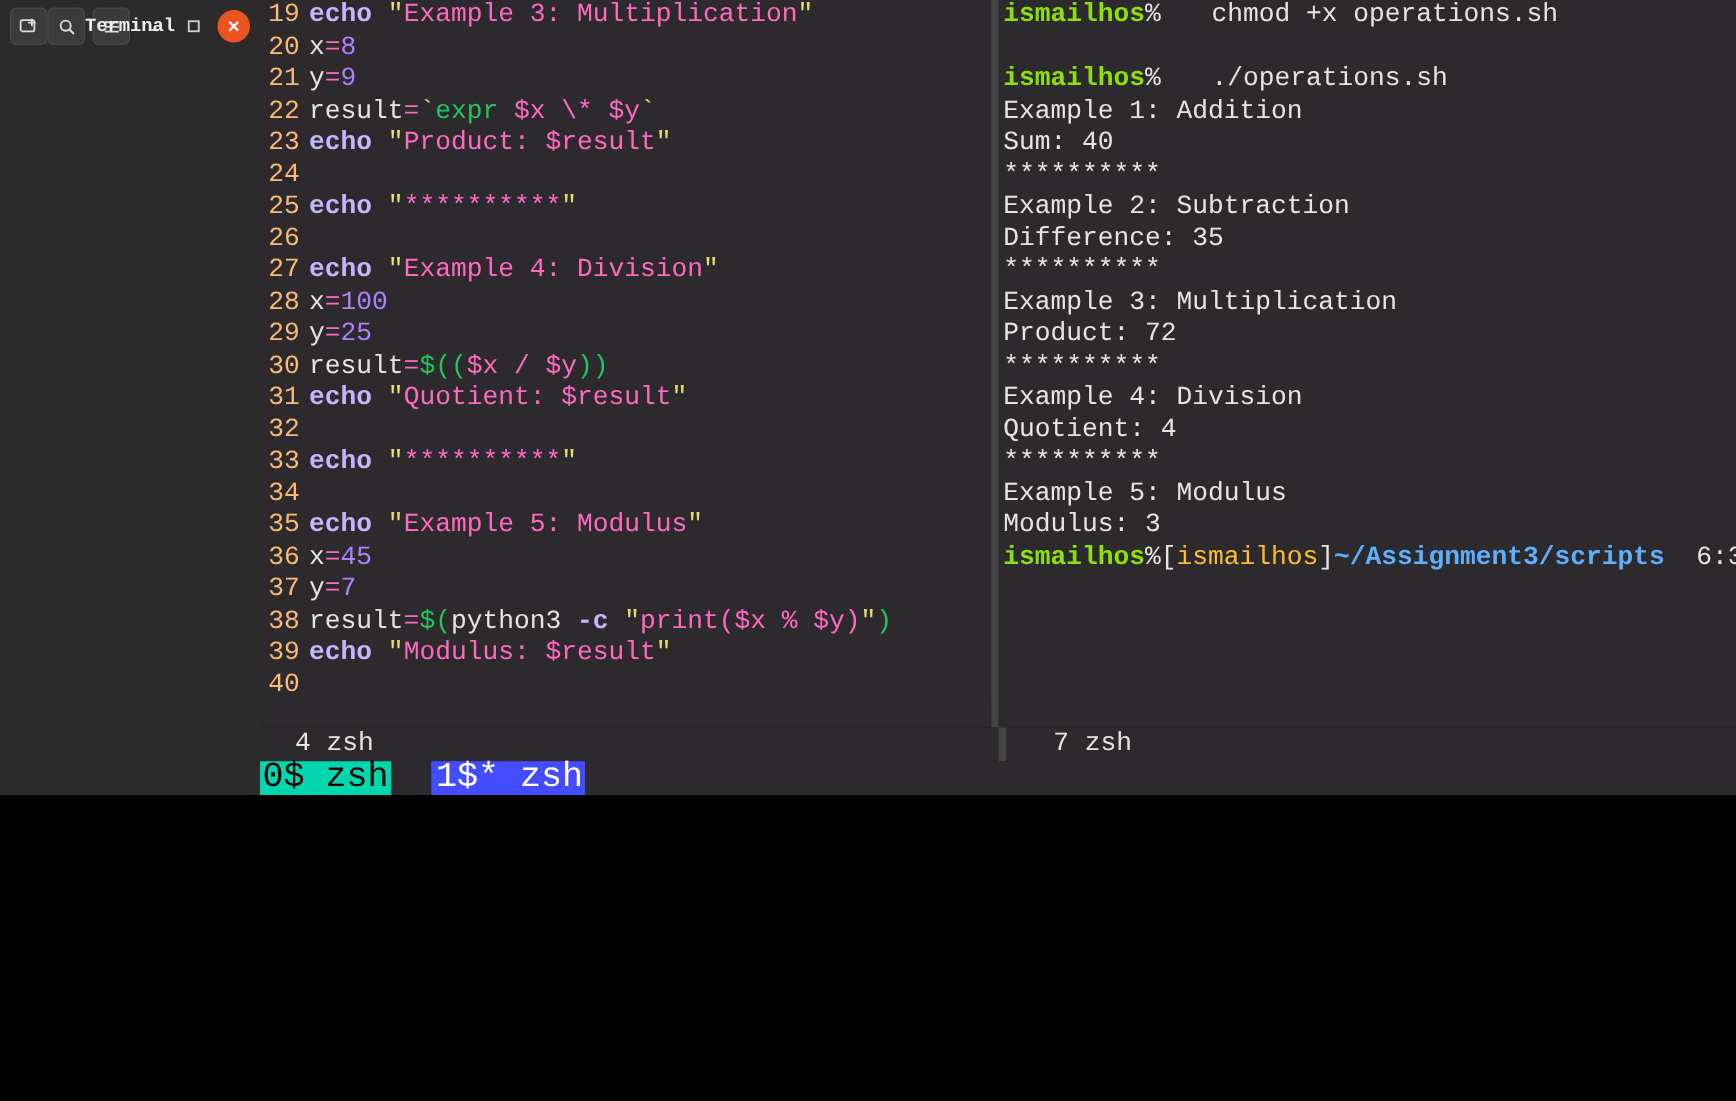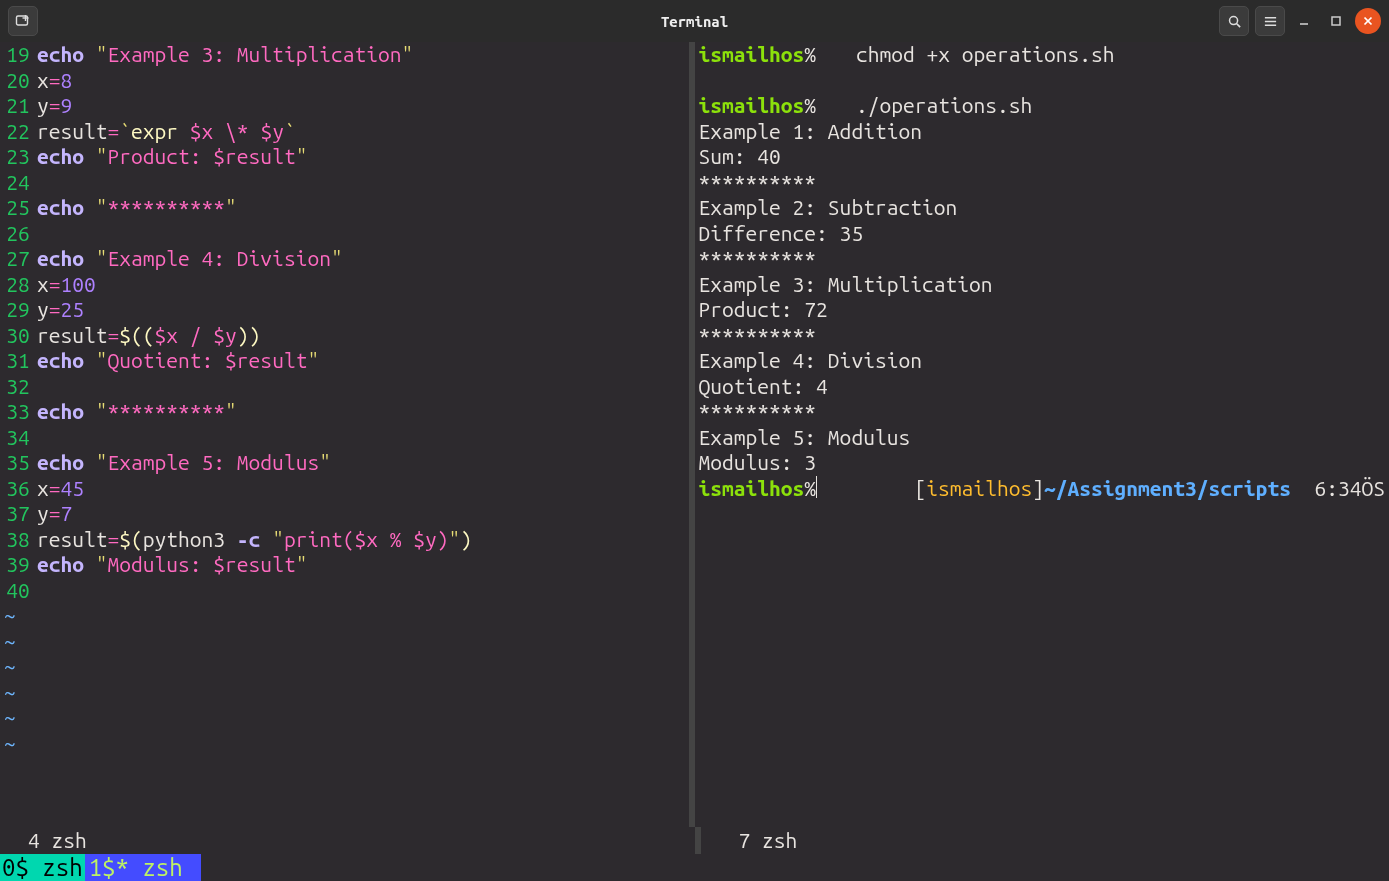--- a/index.html
+++ b/index.html
@@ -1,46 +1,46 @@
 <!DOCTYPE html>
 <html><head>
 <meta charset="utf-8">
 <style>
   * { margin: 0; padding: 0; box-sizing: border-box; }
   html, body { width: 1389px; height: 881px; overflow: hidden; background: #000; font-family: "Ubuntu Mono", "DejaVu Sans Mono", Menlo, Consolas, monospace; }
-  .window { width: 1389px; height: 881px; background: #2c2c2c; display: flex; flex-direction: column; }
+  .window { width: 1389px; height: 636px; background: #2c2c2c; display: flex; flex-direction: row; font-family: Liberation Mono, monospace; }
 
   
   .titlebar { height: 42px; background: #2b2b2b; display: flex; align-items: center; padding: 0 8px; color: #ddd; position: relative; }
   .tb-left { display: flex; gap: 6px; align-items: center; }
   .tb-btn { width: 30px; height: 30px; border-radius: 5px; background: #3b3b3b; border: 1px solid #4a4a4a; display: flex; align-items: center; justify-content: center; color: #ddd; font-size: 15px; cursor: pointer; }
   .tb-title { position: absolute; left: 0; right: 0; text-align: center; font-size: 15px; font-weight: 600; color: #eee; pointer-events: none; }
   .tb-right { margin-left: auto; display: flex; align-items: center; gap: 6px; }
   .win-ctrl { width: 26px; height: 26px; display: flex; align-items: center; justify-content: center; color: #ccc; font-size: 14px; cursor: pointer; border-radius: 13px; }
   .win-close { background: #e95420; color: #fff; }
 
   
   .term-body { flex: 1 1 auto; display: flex; flex-direction: column; background: #300a24; }
   .panes { flex: 1 1 auto; display: flex; min-height: 0; }
   .pane { flex: 1 1 50%; min-width: 0; display: flex; flex-direction: column; background: #2d2a2e; overflow: hidden; }
   .pane.left { border-right: 6px solid #444; }
   .pane-content { flex: 1 1 auto; overflow: hidden; }
 
   .code, .shell { font-size: 21px; line-height: 25.5px; white-space: pre; color: #e8e4e0; padding: 0 4px; }
 
   
-  .ln { color: #22c55e; display: inline-block; width: 2.2ch; text-align: right; margin-right: 0.6ch; }
+  .ln { color: #fdba74; display: inline-block; width: 2.2ch; text-align: right; margin-right: 0.6ch; }
   .kw   { color: #c4b5fd; font-weight: 600; }   
   .str  { color: #e6db74; }                     
   .strM { color: #ff6ac1; }                     
   .var  { color: #e8e4e0; }                     
   .varM { color: #ff6ac1; }                     
   .num  { color: #ae81ff; }                     
   .punc { color: #e8e4e0; }
-  .fn   { color: #fef9c3; }                     
+  .fn   { color: #22c55e; }                     
   .op   { color: #ff6ac1; }                     
   .dq   { color: #e6db74; }                     
   .eof  { color: #6fb7ff; }                     
 
   .vim-status { background: #c8c8c8; color: #222; font-size: 21px; line-height: 27px; padding: 0 4px; font-weight: 600; display: flex; }
   .vim-status .spacer { flex: 1; }
 
   
   .ps-host { color: #8ce10b; font-weight: 700; }
   .ps-sep  { color: #e8e4e0; }
@@ -49,23 +49,23 @@
   .ps-path { color: #5fafff; font-weight: 700; }
   .ps-brk  { color: #e8e4e0; }
 
   .cursor { display: inline-block; width: 1px; height: 22px; background: #e8e4e0; vertical-align: -3px; }
 
   
   .tmux-panes { height: 27px; background: #2d2a2e; display: flex; font-size: 21px; color: #e8e4e0; }
   .tmux-pane-lbl { flex: 1 1 50%; padding-left: 28px; line-height: 27px; }
   .tmux-pane-lbl.right { border-left: 6px solid #444; padding-left: 38px; }
 
-  .tmux-bar { height: 27px; background: #2d2a2e; font-size: 24px; line-height: 27px; color: #e8e4e0; display: flex; }
+  .tmux-bar { height: 27px; background: #2d2a2e; font-size: 28px; line-height: 27px; color: #e8e4e0; display: flex; gap: 32px; }
   .tmux-seg1 { background: #00d7af; color: #000; padding: 0 2px; }
-  .tmux-seg2 { background: #444cff; color: #bef264; padding: 0 18px 0 4px; text-align: right; }
+  .tmux-seg2 { background: #444cff; color: #ffffff; padding: 0 2px 0 4px; text-align: right; }
   .tmux-rest { flex: 1; }
 
   
   svg { display: block; }
 </style>
 </head>
 <body>
 
 <div class="window">
 

